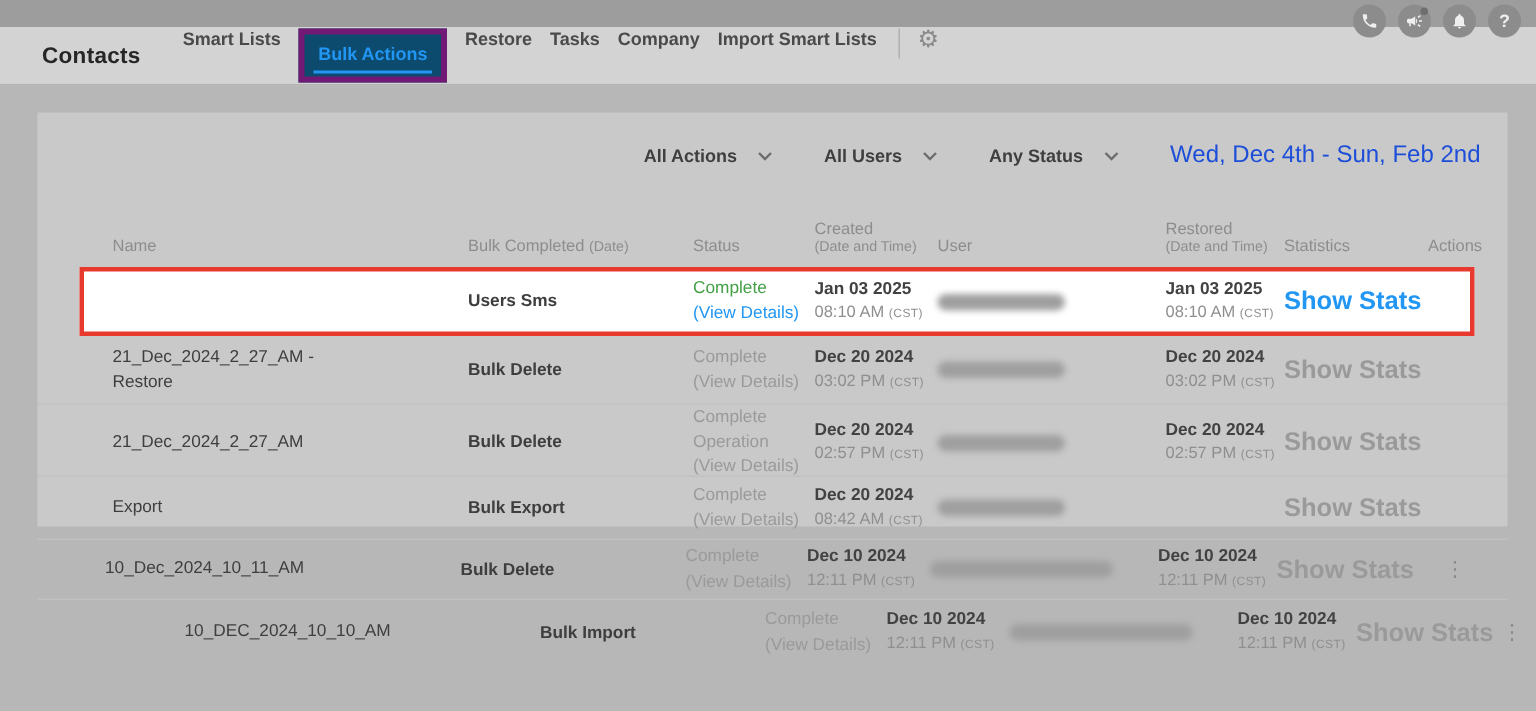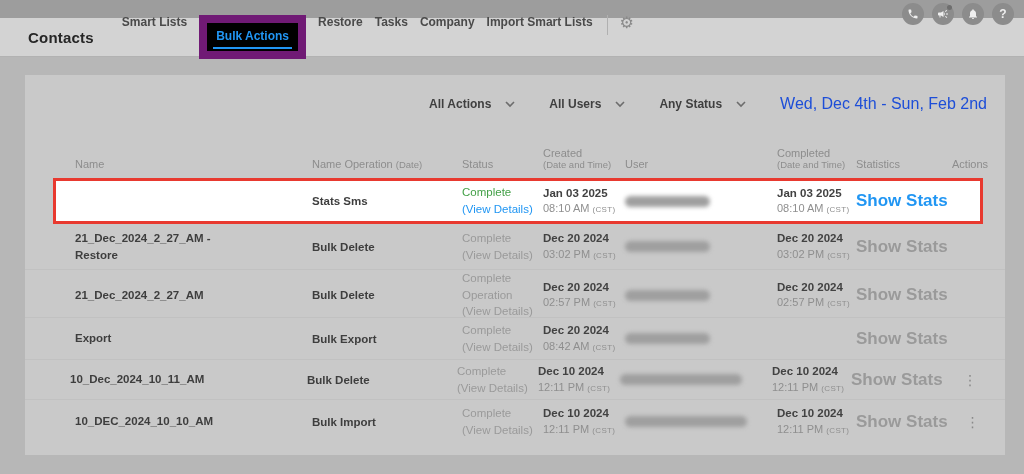--- a/index.html
+++ b/index.html
@@ -25,31 +25,31 @@
   
   .tab-bar {
     position:absolute; left:0; top:18px; width:1024px; height:39px;
     background:#d3d3d3; border-bottom:1px solid #b2b2b2;
     display:flex; align-items:center; padding-left:28px;
   }
   .page-title { font-size:15px; font-weight:bold; color:#262626; margin-right:28px; letter-spacing:.2px; }
   .tabs { display:flex; gap:12px; }
   .tab { font-size:12px; font-weight:bold; color:#4a4a4a; cursor:pointer; white-space:nowrap; }
   .tab.active {
-    background:#000000; color:#2196f3;
-    border:8px solid #701a75; padding:6px 9px 8px 9px; position:relative;
+    background:#0c4a6e; color:#2196f3;
+    border:4px solid #701a75; padding:6px 9px 8px 9px; position:relative;
   }
   .tab.active::after {
     content:""; position:absolute; left:6px; right:6px; bottom:2px; height:2px; background:#2196f3;
   }
   .tab-divider { width:1px; height:20px; background:#b0b0b0; margin-left:2px; }
   .gear { font-size:16px; color:#8a8a8a; cursor:pointer; line-height:1; }
 
   
-  .card { position:absolute; left:25px; top:75px; width:980px; height:380px; background:#c9c9c9; }
+  .card { position:absolute; left:25px; top:75px; width:980px; height:276px; background:#c9c9c9; }
 
   
   .filters {
     position:absolute; top:20px; right:18px;
     display:flex; align-items:center; gap:34px;
   }
   .filter { display:flex; align-items:center; gap:14px; font-size:12px; font-weight:bold; color:#3f3f3f; cursor:pointer; }
   .chev { width:10px; height:10px; }
   .chev polyline { fill:none; stroke:#6d6d6d; stroke-width:1.6; }
   .date-range { font-size:16px; color:#1d4ed8; cursor:pointer; white-space:nowrap; }
@@ -60,32 +60,32 @@
     grid-template-columns:237px 150px 81px 82px 152px 79px 96px 1fr;
     padding-left:50px; padding-right:12px;
     align-items:center;
   }
   .thead { position:absolute; top:72px; left:0; width:100%; font-size:11px; color:#8d8d8d; align-items:end; }
   .th .sub { font-size:9.5px; display:block; margin-top:0; }
   .th .sub-inline { font-size:9.5px; }
 
   .rows { position:absolute; top:103px; left:0; width:100%; }
   .trow { border-bottom:1px solid #c1c1c1; }
-  .trow:last-child { border-bottom:none; }
+  .trow:last-child { border-bottom:none;margin-left:48px; }
   .r2 { height:46px; } .r3 { height:48px; } .r4 { height:42px; } .r5 { height:40px;padding-left:45px; } .r6 { height:43px; }
 
   .trow.highlight {
     height:46px;
     margin:0 22px 0 28px;
     padding-left:19px; padding-right:10px;
     background:#ffffff;
     border:3px solid #e8392f;
   }
 
-  .cell-name { font-size:11.5px; font-weight:bold; color:#3e3e3e; max-width:158px; line-height:1.45; padding-right:8px; word-wrap:break-word; }
+  .cell-name { font-size:11.5px; font-weight:normal; color:#3e3e3e; max-width:158px; line-height:1.45; padding-right:8px; word-wrap:break-word; }
   .cell-op { font-size:11.5px; font-weight:bold; color:#3e3e3e; }
   .cell-status { font-size:11.5px; line-height:1.45; }
   .cell-status span { display:block; }
   .status-dim { color:#9a9a9a; }
   .status-green { color:#43a047; }
   .link-blue { color:#2196f3; cursor:pointer; }
   .link-dim { color:#9a9a9a; cursor:pointer; }
 
   .cell-date { font-size:11.5px; line-height:1.45; }
   .d-date { display:block; font-weight:bold; color:#424242; }
@@ -160,42 +160,42 @@
       <svg class="chev" viewBox="0 0 10 10">
           <polyline points="1,3 5,7 9,3"></polyline>
         </svg>
     </div>
     <div class="date-range">Wed, Dec 4th - Sun, Feb 2nd</div>
   </div>
 
   <div class="thead">
     <div class="th">Name</div>
     <div class="th">
-      <span>Name Operation</span>
+      <span>Bulk Completed</span>
       <span class="sub-inline">(Date)</span>
     </div>
     <div class="th">Status</div>
     <div class="th">
       <span>Created</span>
       <span class="sub">(Date and Time)</span>
     </div>
     <div class="th">User</div>
     <div class="th">
-      <span>Completed</span>
+      <span>Restored</span>
       <span class="sub">(Date and Time)</span>
     </div>
     <div class="th">Statistics</div>
     <div class="th">Actions</div>
   </div>
 
   <div class="rows">
 
     <div class="trow highlight">
       <div class="cell-name"></div>
-      <div class="cell-op">Stats Sms</div>
+      <div class="cell-op">Users Sms</div>
       <div class="cell-status">
         <span class="status-green">Complete</span>
         <span class="link-blue">(View Details)</span>
       </div>
       <div class="cell-date">
         <span class="d-date">Jan 03 2025</span>
         <span class="d-time"><span>08:10 AM</span> <span class="d-tz">(CST)</span></span>
       </div>
       <div class="cell-user">
           <div class="blur-blob blob-s"></div>

